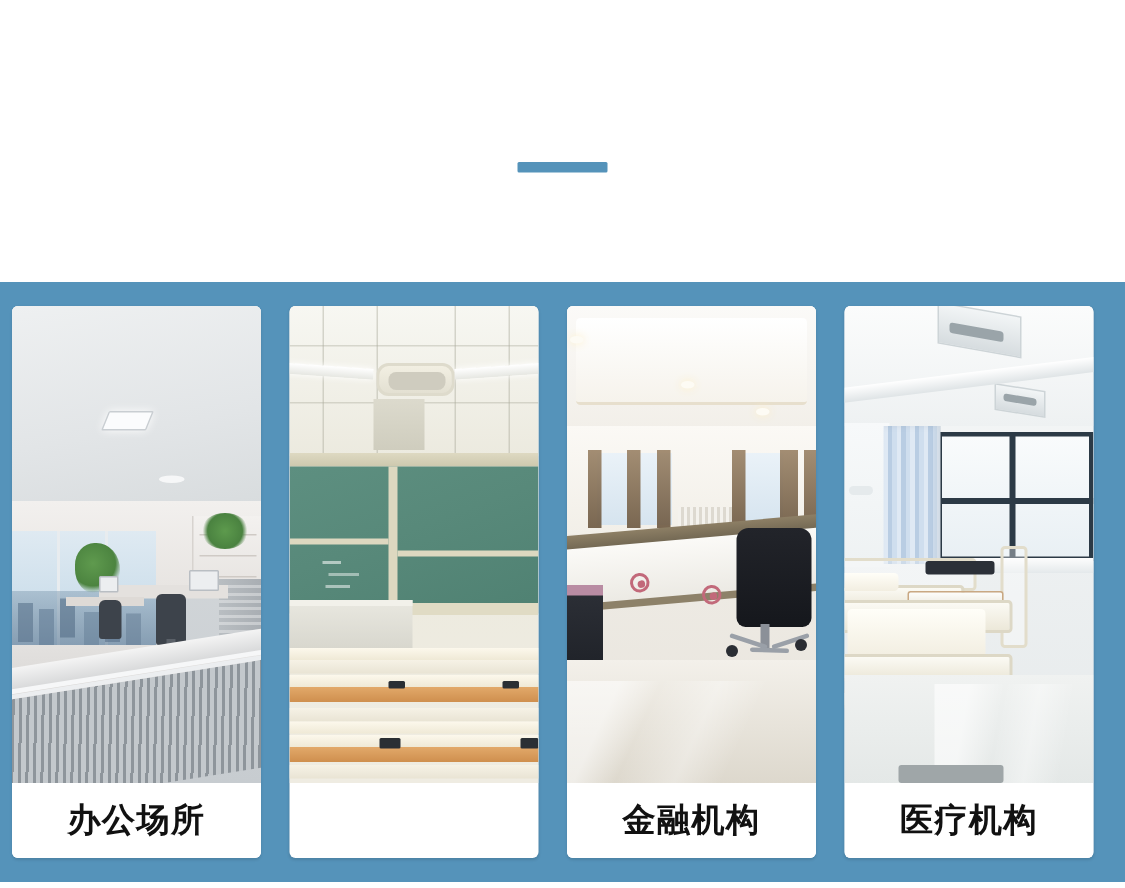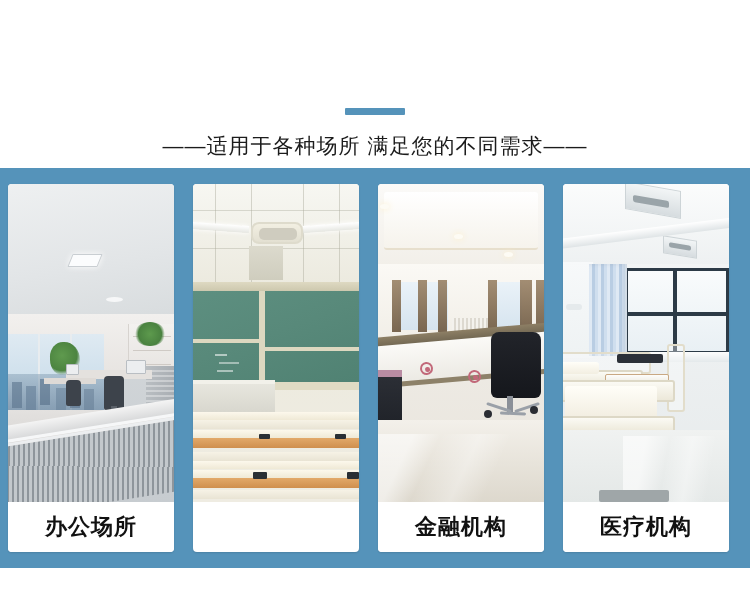--- a/index.html
+++ b/index.html
@@ -21,21 +21,21 @@
     position:absolute; left:345px; top:108px;
     width:60px; height:7px; background:#5593ba; border-radius:1px;
   }
   .subtitle {
     position:absolute; left:0; top:131px; width:750px;
     text-align:center; font-size:21px; color:#1c1c1c;
     letter-spacing:1px; line-height:30px; white-space:nowrap;
   }
 
   
-  .panel { position:absolute; left:0; top:168px; width:750px; height:400px; background:#5593ba; }
+  .panel { position:absolute; left:0; top:188px; width:750px; height:400px; background:#5593ba; }
 
   .cards { position:absolute; left:8px; top:16px; width:734px; height:368px;
            display:flex; gap:19px; }
   .card {
     width:166px; height:368px; background:#fff;
     border-radius:4px; overflow:hidden;
     display:flex; flex-direction:column;
     box-shadow:0 1px 2px rgba(0,0,0,.12);
   }
   .card-photo { position:relative; width:166px; height:318px; overflow:hidden; background:#c9cdd0; }
@@ -205,21 +205,20 @@
     background:linear-gradient(100deg,rgba(255,255,255,.6) 0 20%,rgba(255,255,255,0) 40%,
       rgba(255,255,255,.4) 60%,rgba(255,255,255,0) 80%); }
 </style>
 </head>
 <body>
 
 <div id="page">
 
   <div class="header">
     <div class="divider"></div>
-    <div class="subtitle">——适用于各种场所 满足您的不同需求——</div>
   </div>
 
   <div class="panel">
     <div class="cards">
 
       <div class="card">
         <div class="card-photo p1">
           <div class="ceiling"></div>
           <div class="panellight"></div>
           <div class="spot"></div>

